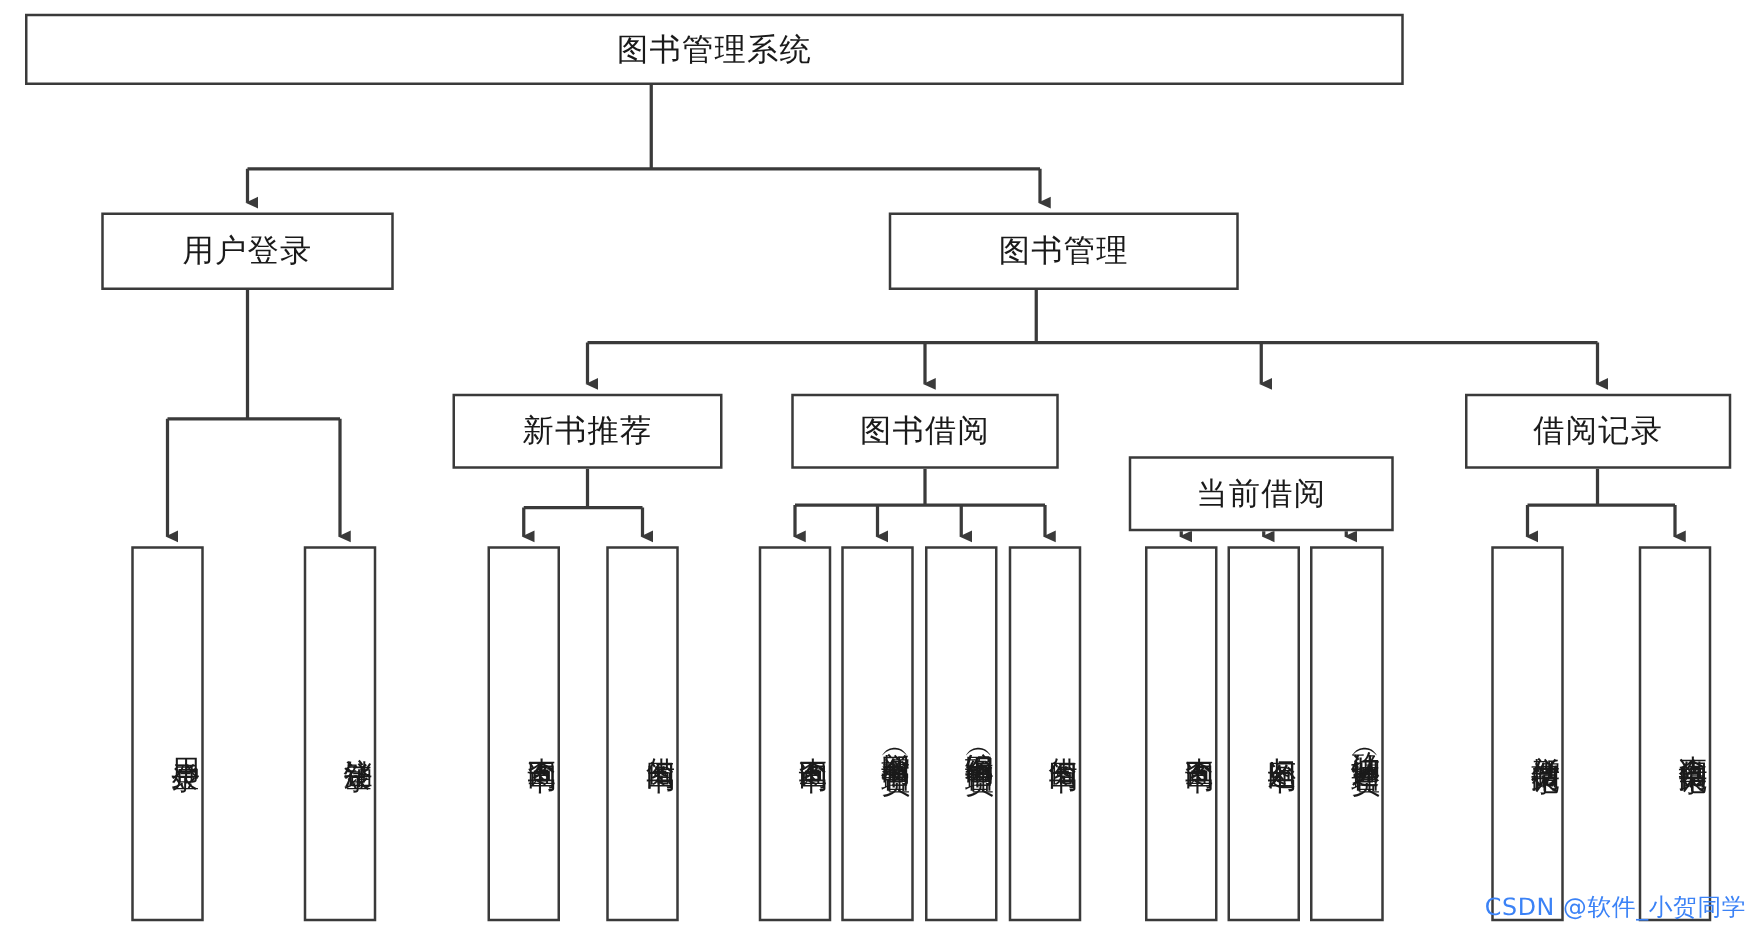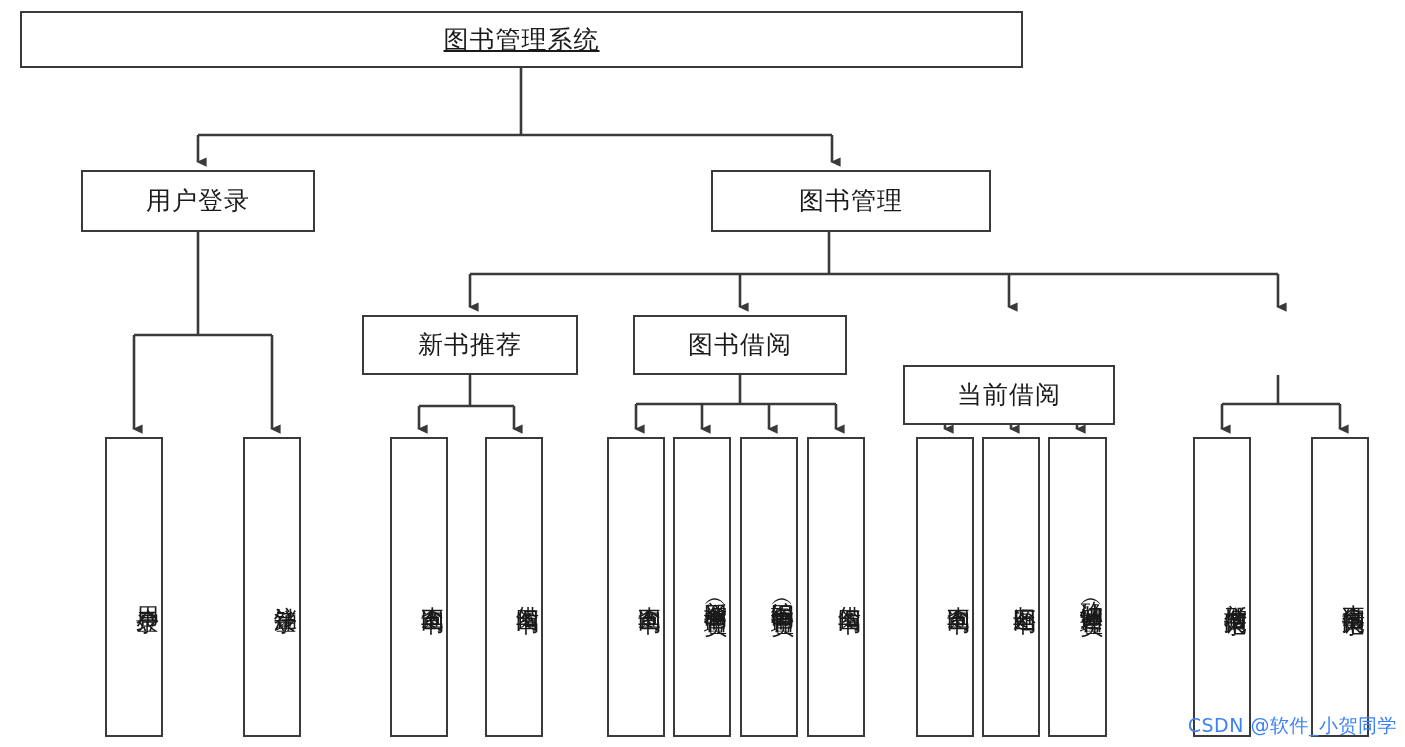--- a/index.html
+++ b/index.html
@@ -117,21 +117,21 @@
       <path d="M1011,404 L1011,429" marker-end="url(#arrow)"></path>
       <path d="M1077,404 L1077,429" marker-end="url(#arrow)"></path>
 
       <path d="M1278,375 L1278,404"></path>
       <path d="M1222,404 L1340,404"></path>
       <path d="M1222,404 L1222,429" marker-end="url(#arrow)"></path>
       <path d="M1340,404 L1340,429" marker-end="url(#arrow)"></path>
     </g>
   </svg>
 
-  <div class="node h" style="left:20px; top:11px; width:1003px; height:57px;text-decoration:underline;">
+  <div class="node h" style="left:20px; top:11px; width:1103px; height:57px;">
     <span>图书管理系统</span>
   </div>
 
   <div class="node h" style="left:81px; top:170px; width:234px; height:62px;">
     <span>用户登录</span>
   </div>
 
   <div class="node h" style="left:711px; top:170px; width:280px; height:62px;">
     <span>图书管理</span>
   </div>
@@ -141,20 +141,23 @@
   </div>
 
   <div class="node h" style="left:633px; top:315px; width:214px; height:60px;align-items:center;">
     <span>图书借阅</span>
   </div>
 
   <div class="node h" style="left:903px; top:325px; width:212px; height:60px;margin-top:40px;">
     <span>当前借阅</span>
   </div>
 
+  <div class="node h" style="left:1172px; top:315px; width:213px; height:60px;">
+    <span>借阅记录</span>
+  </div>
 
   <div class="node v" style="left:105px; top:437px; width:58px; height:300px;">
     <span class="txt">用户登录</span>
   </div>
 
   <div class="node v" style="left:243px; top:437px; width:58px; height:300px;">
     <span class="txt">注销登录</span>
   </div>
 
   <div class="node v" style="left:390px; top:437px; width:58px; height:300px;">

